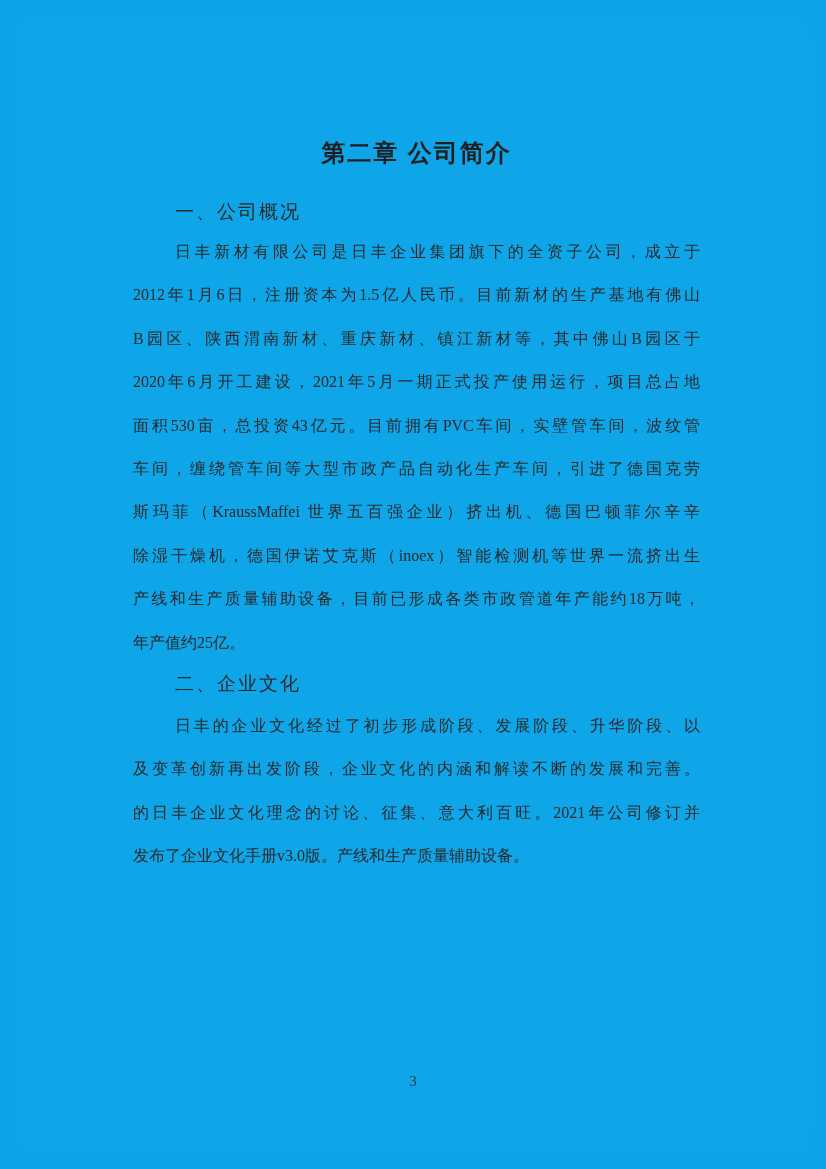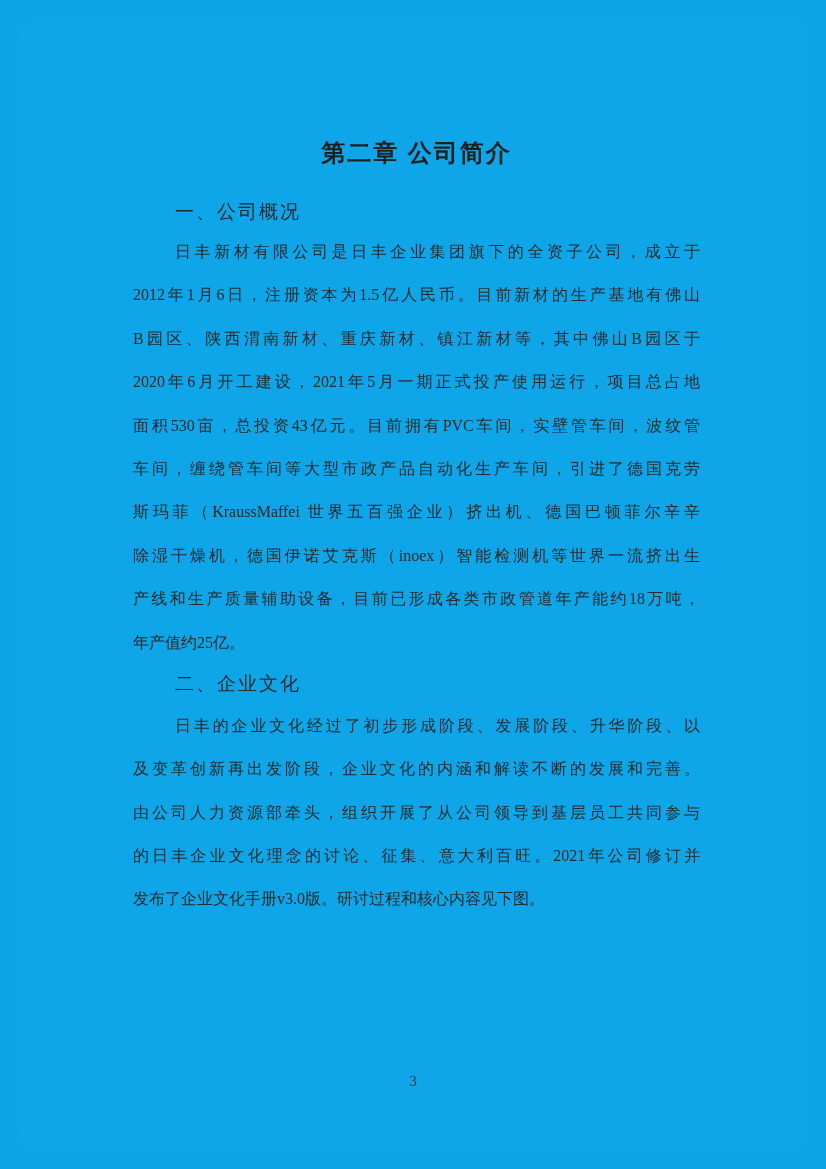--- a/index.html
+++ b/index.html
@@ -89,21 +89,20 @@
       <div class="line j">除湿干燥机，德国伊诺艾克斯（inoex）智能检测机等世界一流挤出生</div>
       <div class="line j">产线和生产质量辅助设备，目前已形成各类市政管道年产能约18万吨，</div>
       <div class="line">年产值约25亿。</div>
     </div>
 
     <div class="section-heading heading-2">二、企业文化</div>
 
     <div class="paragraph paragraph-2">
       <div class="line j indent">日丰的企业文化经过了初步形成阶段、发展阶段、升华阶段、以</div>
       <div class="line j">及变革创新再出发阶段，企业文化的内涵和解读不断的发展和完善。</div>
-      <div class="line j">由公司人力资源部牵头，组织开展了从公司领导到基层员工共同参与</div>
       <div class="line j">的日丰企业文化理念的讨论、征集、意大利百旺。2021年公司修订并</div>
-      <div class="line">发布了企业文化手册v3.0版。研讨过程和核心内容见下图。</div>
+      <div class="line">发布了企业文化手册v3.0版。产线和生产质量辅助设备。</div>
     </div>
 
   </div>
 
   <div class="page-number">3</div>
 </div>
 
 </body></html>

